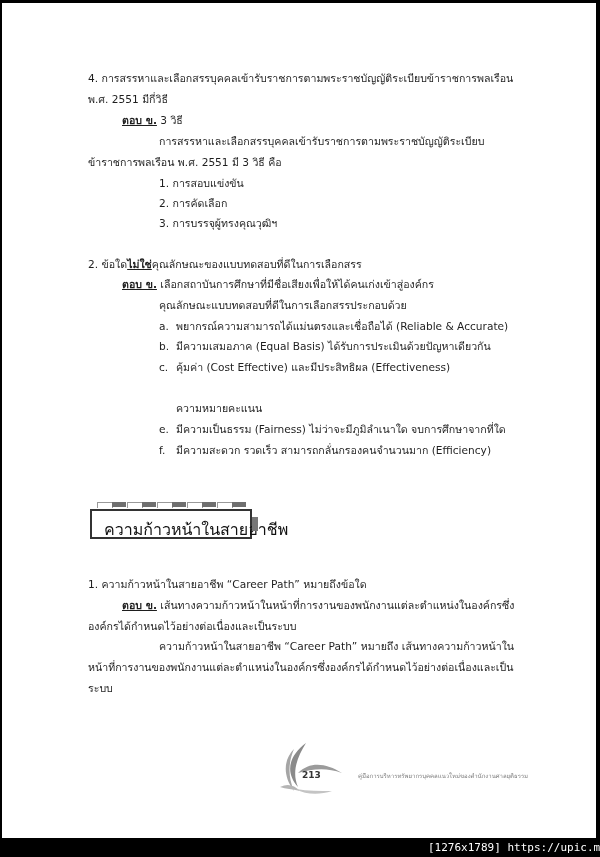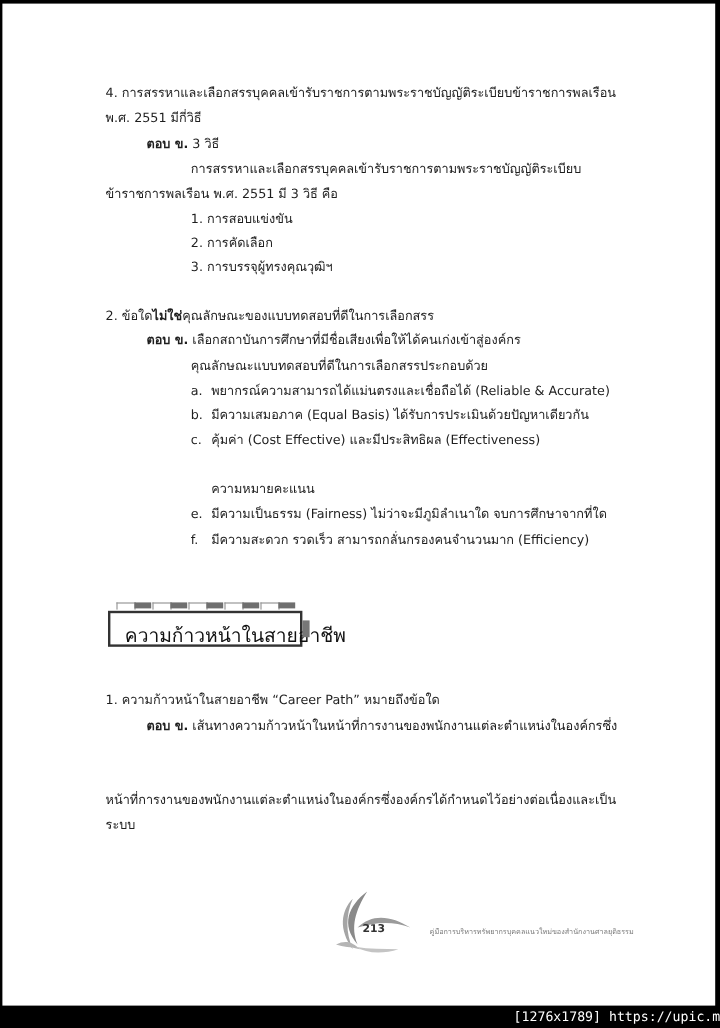--- a/index.html
+++ b/index.html
@@ -10,21 +10,21 @@
       color: #222;
     }
     .page {
       position: absolute; left: 2px; top: 3px; width: 594px; height: 835px;
       background: #fff;
     }
     .line {
       position: absolute; font-size: 10.6px; line-height: 14px; white-space: nowrap;
       color: #1e1e1e;
     }
-    .u { font-weight: bold; }
+    .u { text-decoration: underline; font-weight: bold; }
     .lbl { display: inline-block; width: 17px; }
     .section-box {
       position: absolute; left: 88px; top: 506px; width: 162px; height: 30px;
       border: 2px solid #333; background: #fff; box-sizing: border-box;
     }
     .section-box .title {
       position: absolute; left: 12px; top: 6px; font-size: 16px; font-weight: normal; color:#111;
       white-space: nowrap;
     }
     .tabs {
@@ -95,20 +95,22 @@
   </div>
   <div class="section-box">
     <span class="title">ความก้าวหน้าในสายอาชีพ</span>
   </div>
   <div class="side-tab"></div>
 
   <div class="line" style="left:86px;top:574px;">1. ความก้าวหน้าในสายอาชีพ “Career Path” หมายถึงข้อใด</div>
   <div class="line" style="left:120px;top:595px;">
     <span class="u">ตอบ ข.</span><span> เส้นทางความก้าวหน้าในหน้าที่การงานของพนักงานแต่ละตำแหน่งในองค์กรซึ่ง</span>
   </div>
+  <div class="line" style="left:86px;top:616px;">องค์กรได้กำหนดไว้อย่างต่อเนื่องและเป็นระบบ</div>
+  <div class="line" style="left:157px;top:636px;">ความก้าวหน้าในสายอาชีพ “Career Path” หมายถึง   เส้นทางความก้าวหน้าใน</div>
   <div class="line" style="left:86px;top:657px;">หน้าที่การงานของพนักงานแต่ละตำแหน่งในองค์กรซึ่งองค์กรได้กำหนดไว้อย่างต่อเนื่องและเป็น</div>
   <div class="line" style="left:86px;top:678px;text-align:right;">ระบบ</div>
 
   <svg class="footer-logo" viewBox="0 0 72 56">
     <path d="M30 2 C14 14 8 30 22 46 C16 32 20 18 30 2 Z" fill="#8a8a8a"></path>
     <path d="M18 8 C8 18 6 34 18 50 C12 36 12 22 18 8 Z" fill="#a5a5a5"></path>
     <path d="M22 32 C34 20 50 22 66 32 C50 26 36 28 22 32 Z" fill="#9b9b9b"></path>
     <path d="M4 46 C12 42 18 44 24 50 C16 48 10 48 4 46 Z" fill="#b5b5b5"></path>
     <path d="M20 48 C30 54 44 54 56 50 C44 50 32 50 20 48 Z" fill="#c4c4c4"></path>
   </svg>

